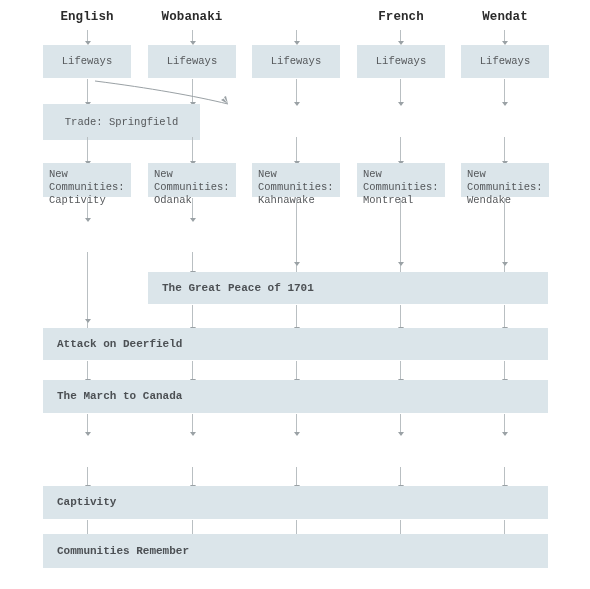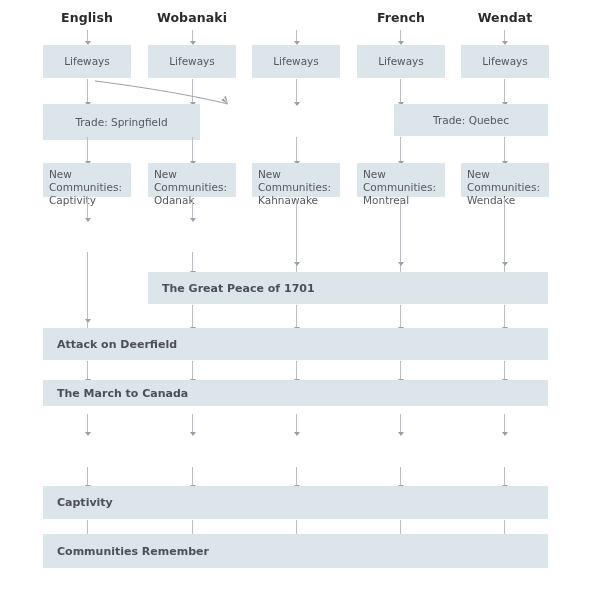--- a/index.html
+++ b/index.html
@@ -2,21 +2,21 @@
 <html><head>
 <meta charset="utf-8">
 <style>
   html,body{margin:0;padding:0;}
   body{
     width:590px;height:589px;
     background:#ffffff;
     font-family:"DejaVu Sans", sans-serif;
     overflow:hidden;
   }
-  #stage{position:relative;width:590px;height:589px;}
+  #stage{position:relative;width:590px;height:589px;font-family:Liberation Mono, monospace;}
 
   .col-header{
     position:absolute;
     font-weight:bold;
     font-size:12.5px;
     color:#2b2b2b;
     text-align:center;
     letter-spacing:0.1px;
     white-space:nowrap;
   }
@@ -117,21 +117,20 @@
       <div class="head" style="top:23px;"></div>
   </div>
 
   <svg class="curve" viewBox="0 0 590 589">
     <path d="M 95 81 C 150 88, 195 96, 228 104" fill="none" stroke="#9aa1a5" stroke-width="1"></path>
     <path d="M 228 104 L 221 100 L 223.5 98.5 Z" fill="#9aa1a5"></path>
     <path d="M 228 104 L 224 97 L 226 96 Z" fill="#9aa1a5"></path>
   </svg>
 
   <div class="node center" style="left:43px;top:104px;width:157px;height:36px;">Trade: Springfield</div>
-  <div class="node center" style="left:394px;top:104px;width:154px;height:32px;">Trade: Quebec</div>
 
   <div class="conn" style="left:87px;top:137px;">
     <div class="stem" style="height:25px;"></div>
       <div class="head" style="top:24px;"></div>
   </div>
   <div class="conn" style="left:192px;top:137px;">
     <div class="stem" style="height:25px;"></div>
       <div class="head" style="top:24px;"></div>
   </div>
   <div class="conn" style="left:296px;top:137px;">
@@ -236,21 +235,21 @@
   </div>
   <div class="conn" style="left:400px;top:361px;">
     <div class="stem" style="height:19px;"></div>
       <div class="head" style="top:18px;"></div>
   </div>
   <div class="conn" style="left:504px;top:361px;">
     <div class="stem" style="height:19px;"></div>
       <div class="head" style="top:18px;"></div>
   </div>
 
-  <div class="node bar" style="left:43px;top:380px;width:505px;height:26px;">The March to Canada</div>
+  <div class="node bar" style="left:43px;top:380px;width:505px;height:33px;">The March to Canada</div>
 
   <div class="conn" style="left:87px;top:414px;">
     <div class="stem" style="height:19px;"></div>
       <div class="head" style="top:18px;"></div>
   </div>
   <div class="conn" style="left:192px;top:414px;">
     <div class="stem" style="height:19px;"></div>
       <div class="head" style="top:18px;"></div>
   </div>
   <div class="conn" style="left:296px;top:414px;">

